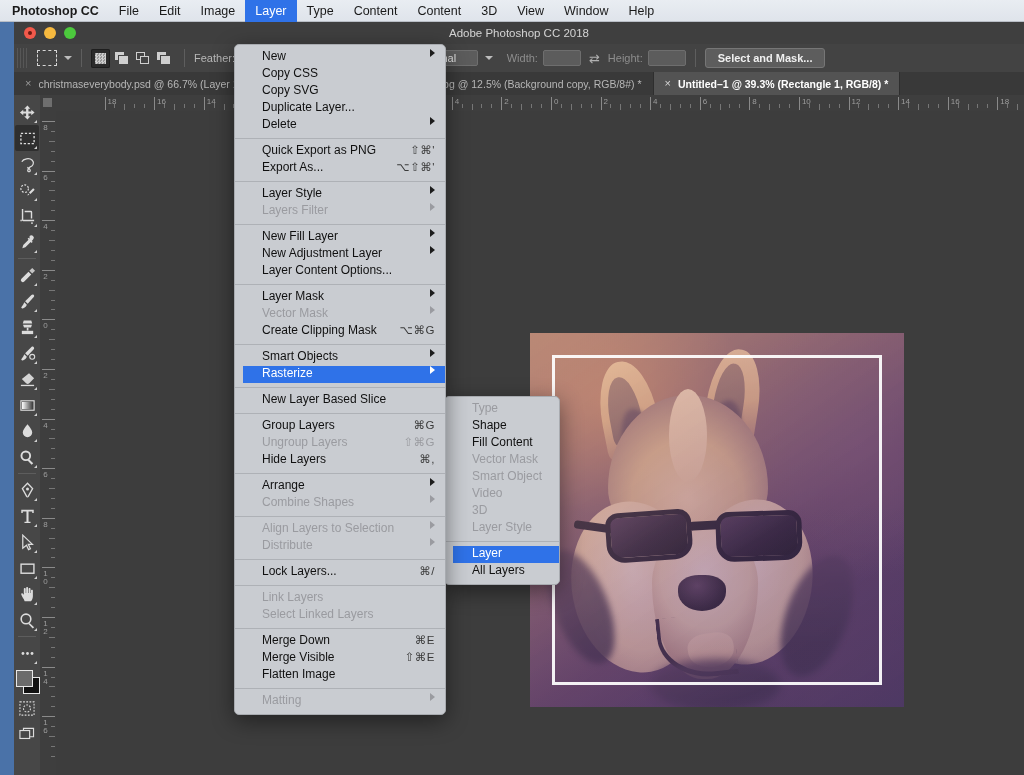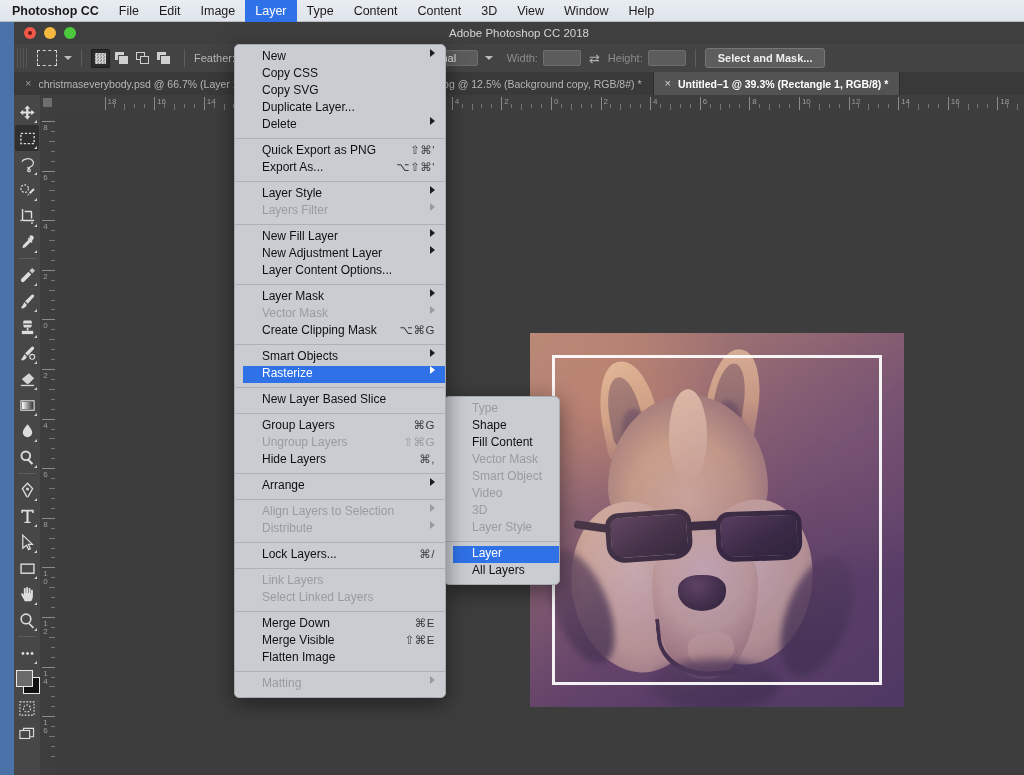--- a/index.html
+++ b/index.html
@@ -895,20 +895,24 @@
         </div>
         <div class="mi">
           <span>Hide Layers</span>
           <span class="sc">⌘,</span>
         </div>
         <div class="msep"></div>
         <div class="mi">
           <span>Arrange</span>
           <span class="arw"></span>
         </div>
+        <div class="mi dim">
+          <span>Combine Shapes</span>
+          <span class="arw"></span>
+        </div>
         <div class="msep"></div>
         <div class="mi dim">
           <span>Align Layers to Selection</span>
           <span class="arw"></span>
         </div>
         <div class="mi dim">
           <span>Distribute</span>
           <span class="arw"></span>
         </div>
         <div class="msep"></div>

